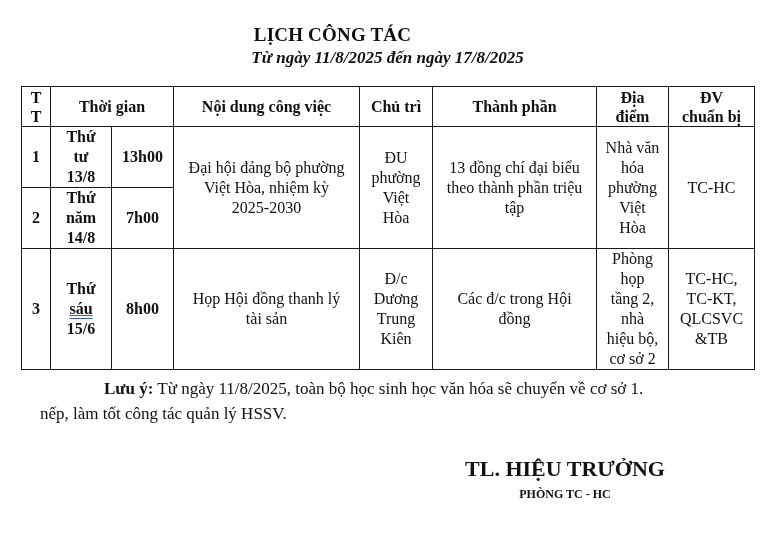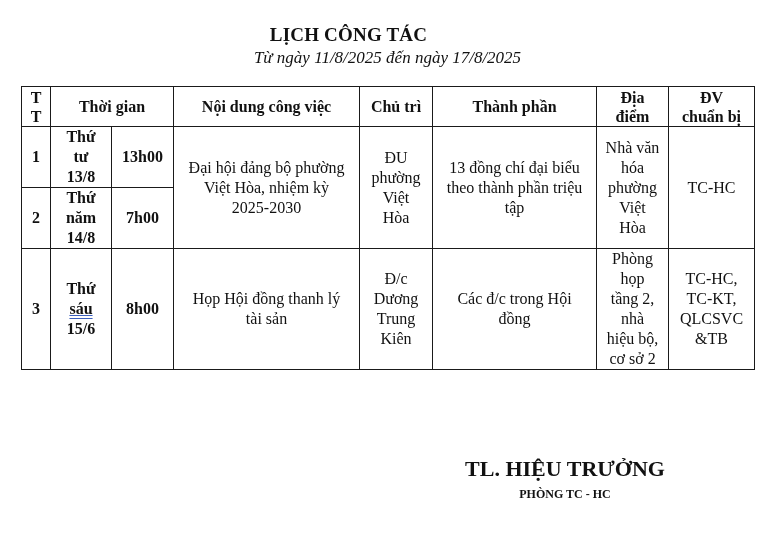--- a/index.html
+++ b/index.html
@@ -3,25 +3,25 @@
 <meta charset="utf-8">
 <style>
   html, body { margin: 0; padding: 0; }
   body {
     width: 775px; height: 534px; background: #ffffff; overflow: hidden;
     font-family: "Liberation Serif", "DejaVu Serif", serif; color: #111;
     position: relative;
   }
   .title {
     position: absolute; left: 0; width: 665px; top: 24px; text-align: center;
-    font-weight: bold; font-size: 19px; letter-spacing: 0.2px; padding-left: 16px;
+    font-weight: bold; font-size: 19px; letter-spacing: 0.2px;
   }
   .subtitle {
     position: absolute; left: 0; width: 775px; top: 48px; text-align: center;
-    font-weight: normal; font-style: italic; font-size: 17px;
+    font-weight: bold; font-style: italic; font-size: 17px;
   }
   table.schedule {
     position: absolute; left: 21px; top: 86px; border-collapse: collapse;
     table-layout: fixed; width: 733px;
   }
   table.schedule td, table.schedule th {
     border: 1.5px solid #1a1a1a; text-align: center; vertical-align: middle;
     padding: 0 3px; font-size: 16px; line-height: 20px; overflow: hidden;
   }
   table.schedule th { font-weight: bold; font-size: 16px; line-height: 19px; }
@@ -156,16 +156,18 @@
       <div>TC-HC,</div>
       <div>TC-KT,</div>
       <div>QLCSVC</div>
       <div>&amp;TB</div>
     </td>
   </tr>
 </tbody>
   </table>
 
 <div class="note">
+  <div><span class="indent"></span><b>Lưu ý:</b><span> Từ ngày 11/8/2025, toàn bộ học sinh học văn hóa sẽ chuyển về cơ sở 1.</span></div>
+  <div>nếp, làm tốt công tác quản lý HSSV.</div>
 </div>
 
 <div class="sign1">TL. HIỆU TRƯỞNG</div>
 <div class="sign2">PHÒNG TC - HC</div>
 
 </body></html>

